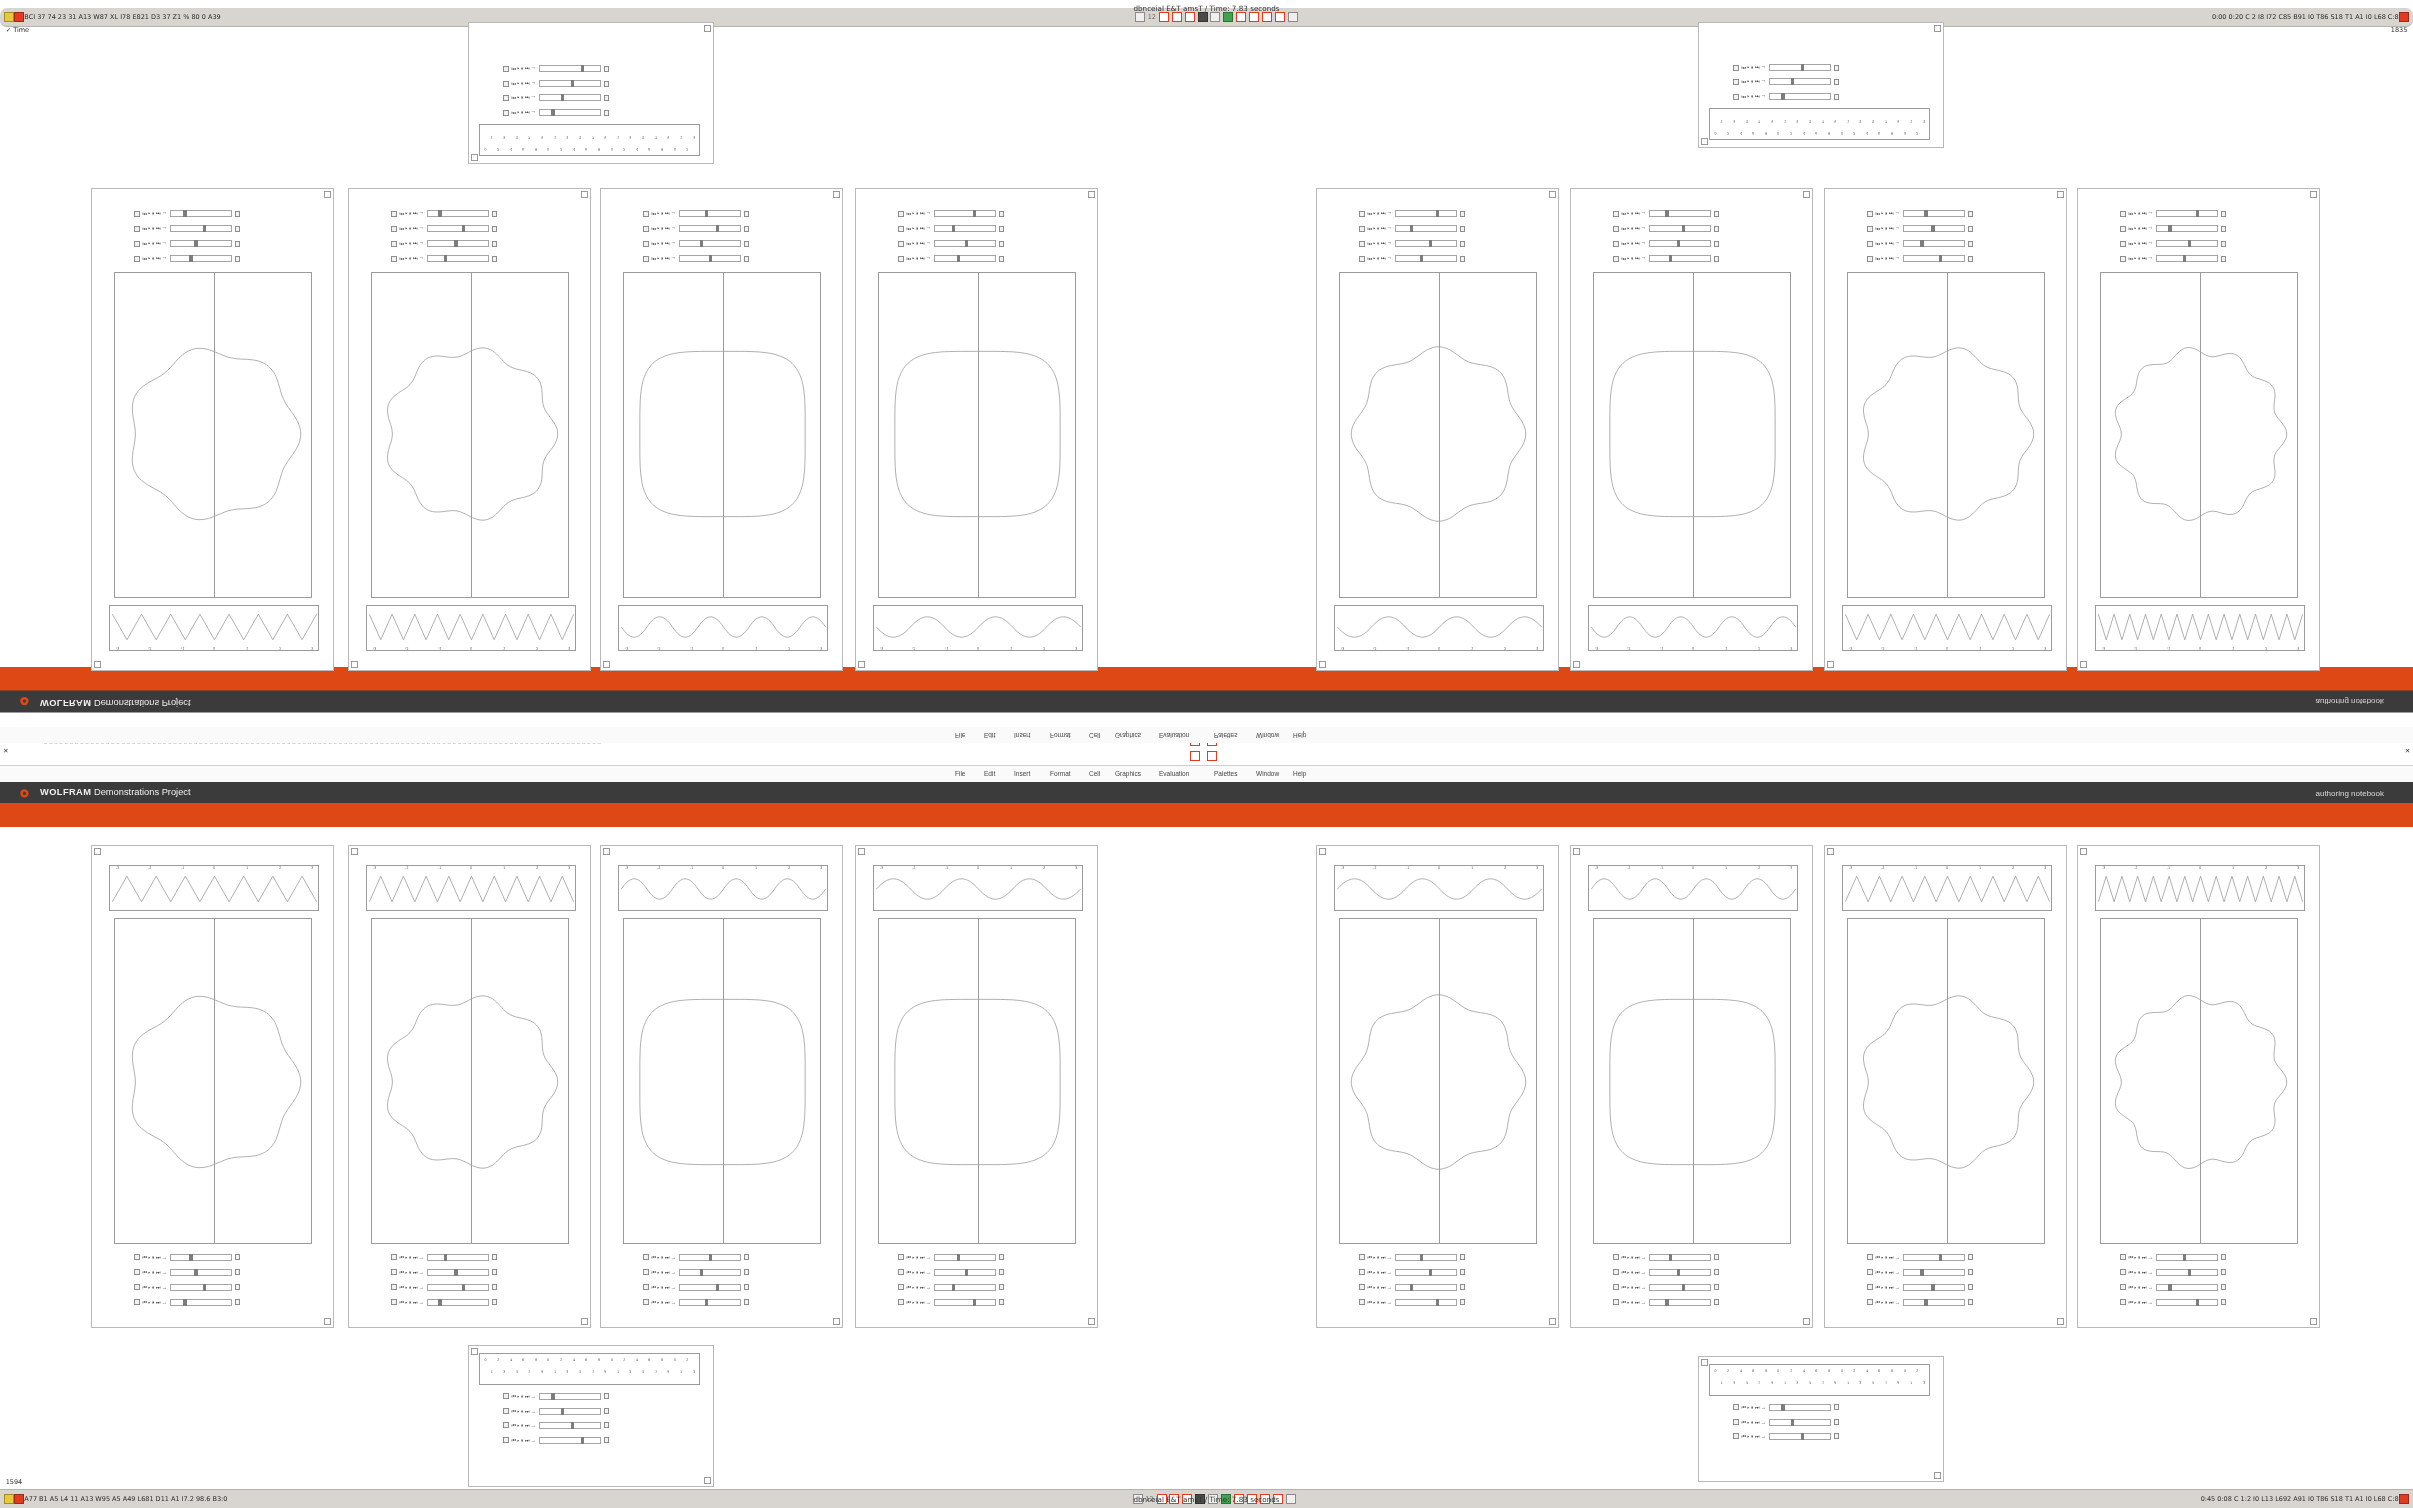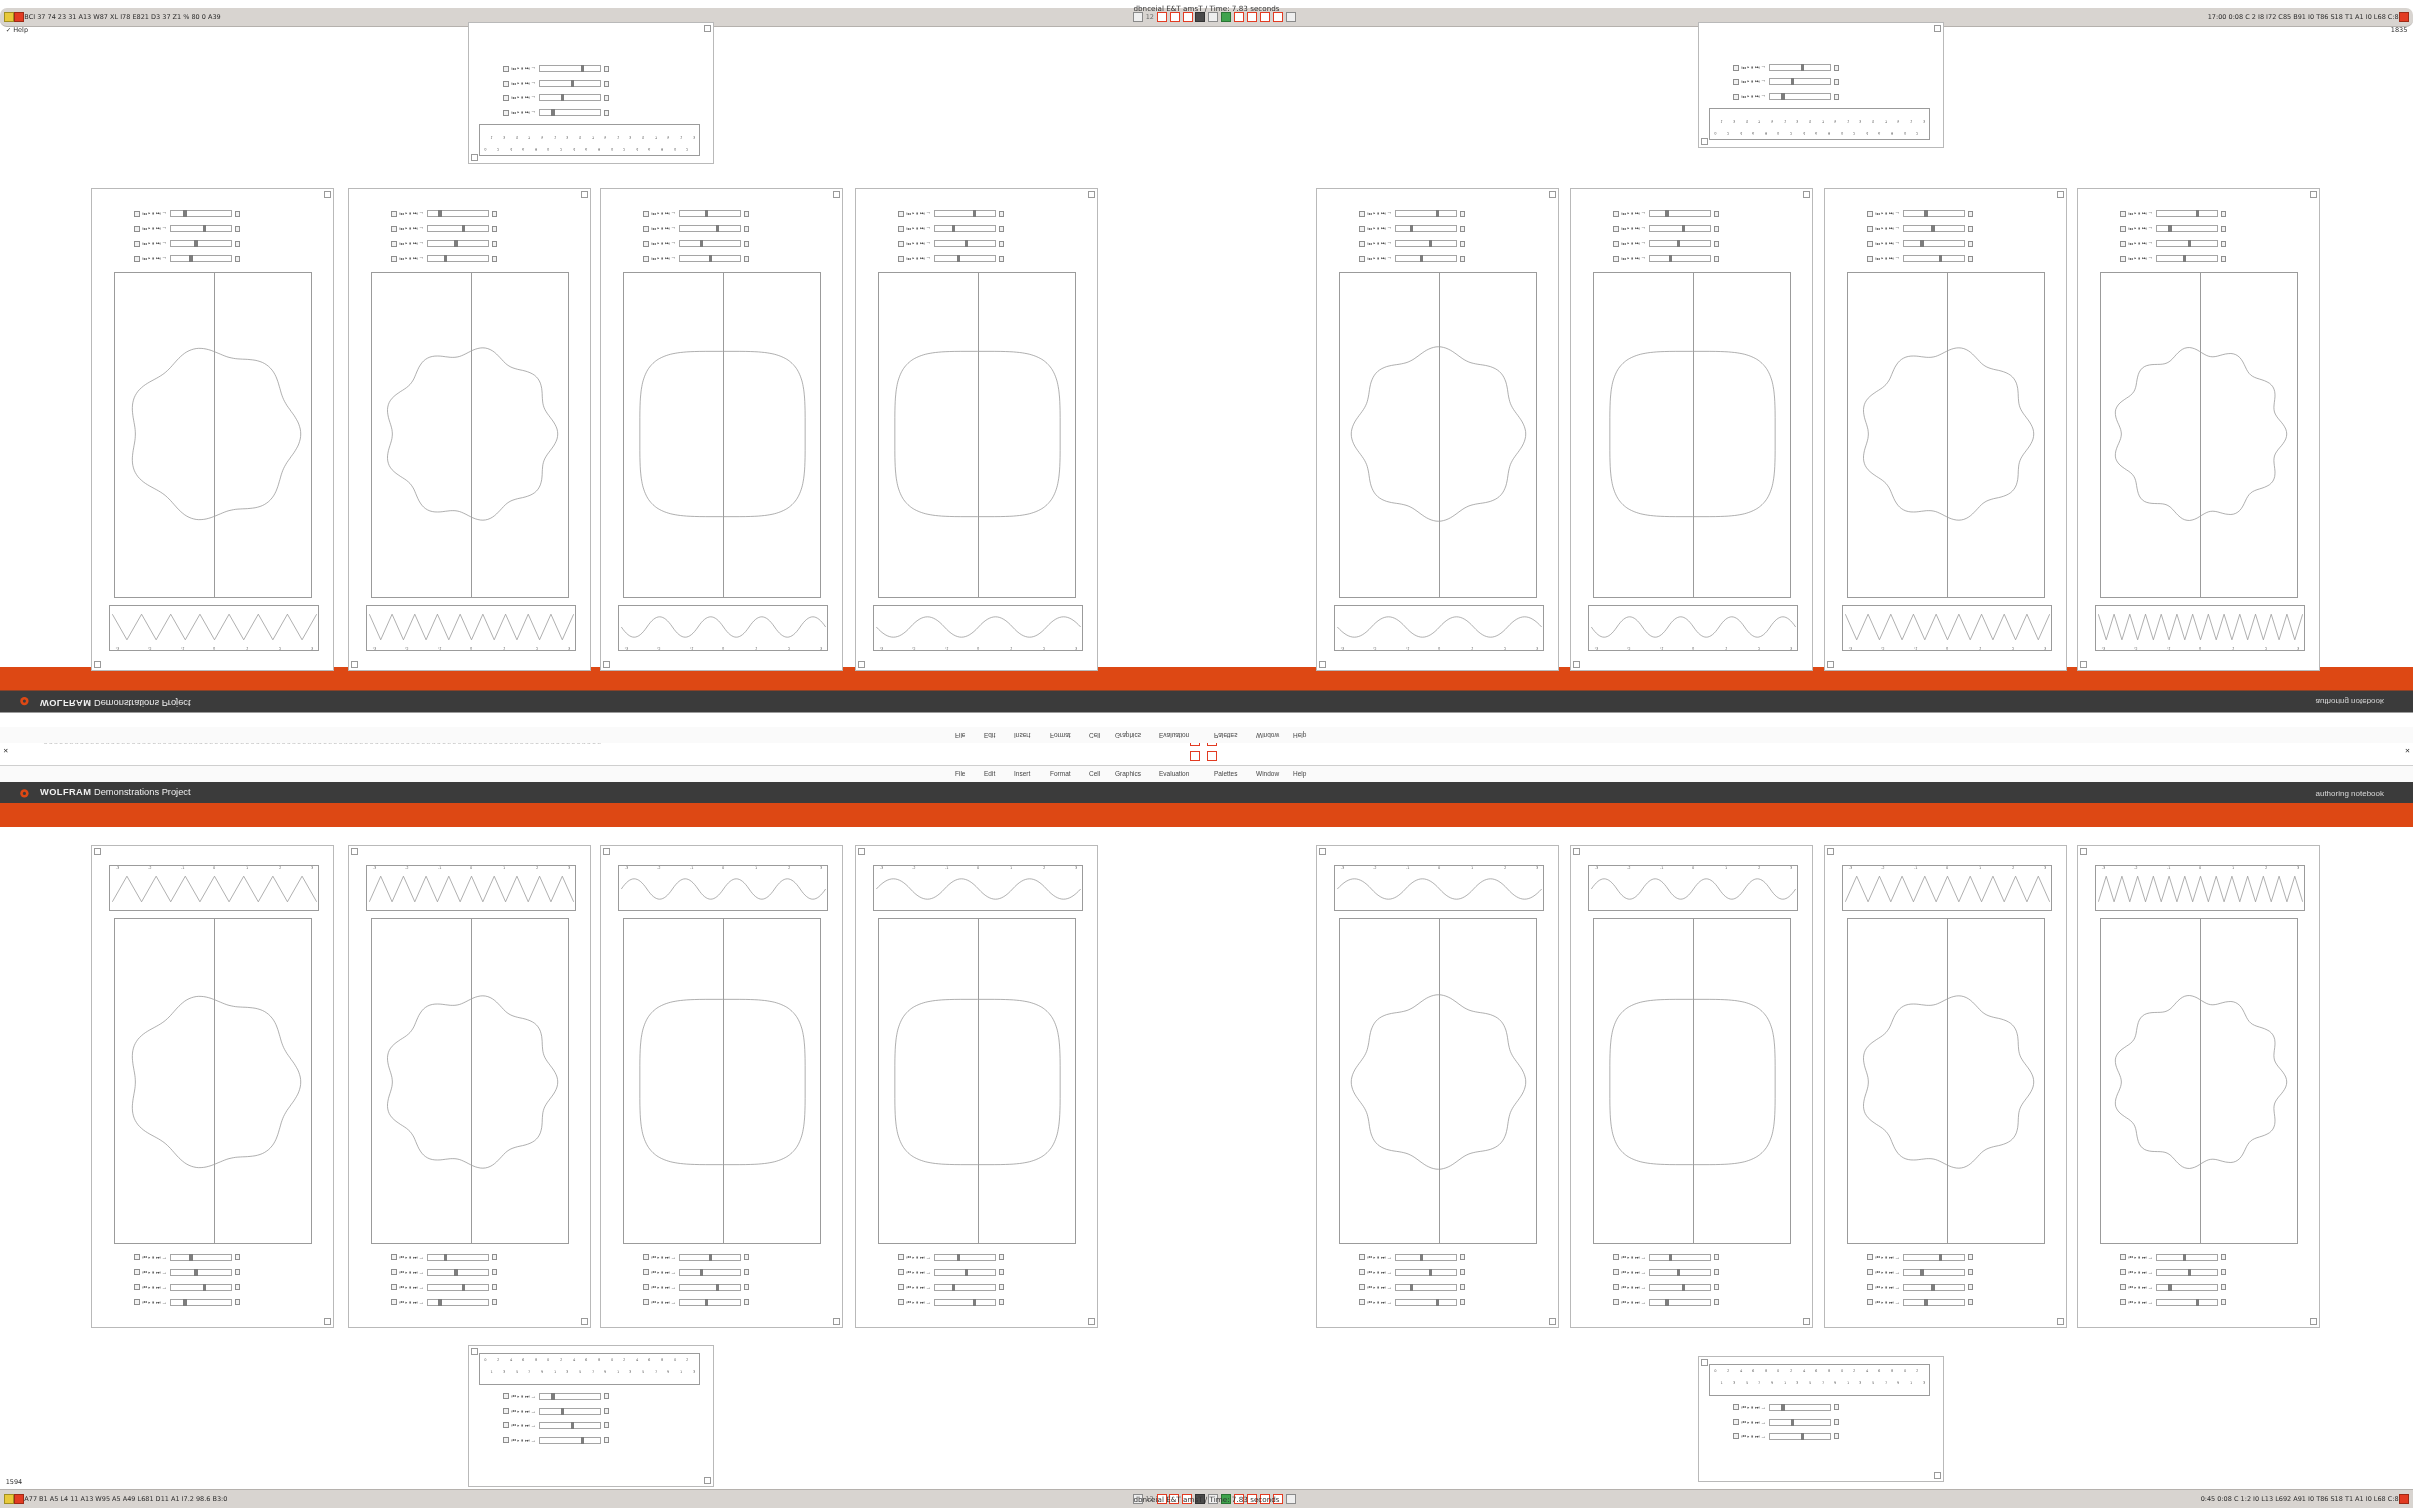--- a/index.html
+++ b/index.html
@@ -74,21 +74,21 @@
     <span class="sqbtn dark"></span>
     <span class="sqbtn"></span>
     <span class="sqbtn green"></span>
     <span class="sqbtn redline"></span>
     <span class="sqbtn redline"></span>
     <span class="sqbtn redline"></span>
     <span class="sqbtn redline"></span>
     <span class="sqbtn"></span>
   </span>
   <span class="spacer"></span>
-  <span class="tinytxt">17:00  0:08 C 2   I8   I72 C85 B91  I0  T86  S18  T1  A1  I0  L68  C:8</span>
+  <span class="tinytxt">0:00  0:20 C 2   I8   I72 C85 B91  I0  T86  S18  T1  A1  I0  L68  C:8</span>
   <span class="sqbtn red"></span>
 </div>
 <div class="centerlabel" style="top:4.3px;">dbnceial E&amp;T  amsT / Time: 7.83 seconds</div>
 
 <div class="osbar bottom">
   <span class="sqbtn yellow"></span>
   <span class="sqbtn red"></span>
   <span class="tinytxt">A77  B1  A5  L4  11  A13  W95  A5  A49  L681  D11  A1  I7.2 98.6 B3:0</span>
   <span class="spacer"></span>
   <span class="seg">
@@ -1316,17 +1316,17 @@
       </div>
       <div class="sliderrow" style="left: 34px; top: 76px;">
         <span class="minisq"></span>
         <span class="ctrlico">⏮ ▸ ⏸ ⏭ →</span>
         <div class="slider">
           <div class="knob" style="left: 31px;"></div>
         </div>
         <span class="minisq"></span>
       </div>
     </div>
-    <div class="tinytxt" style="position: absolute; left: 5.7px; top: 26px;">✓ Help</div>
+    <div class="tinytxt" style="position: absolute; left: 5.7px; top: 26px;">✓ Time</div>
     <div class="tinytxt" style="position: absolute; left: 5.7px; top: 1478px;">1594</div>
     <div class="tinytxt" style="position: absolute; right: 5.7px; top: 26px;">1835</div>
   </div>
 
 
 </body></html>

